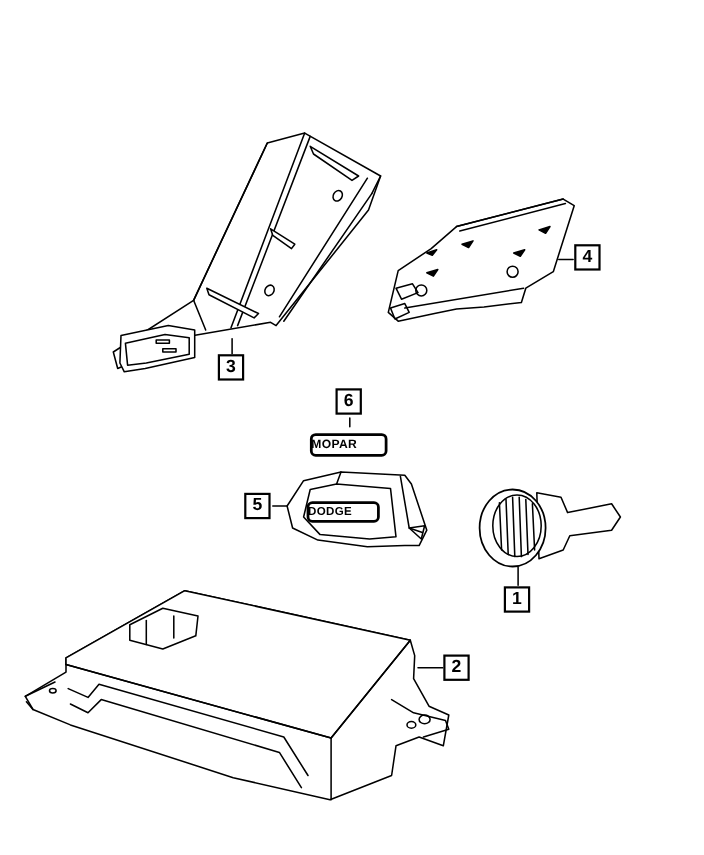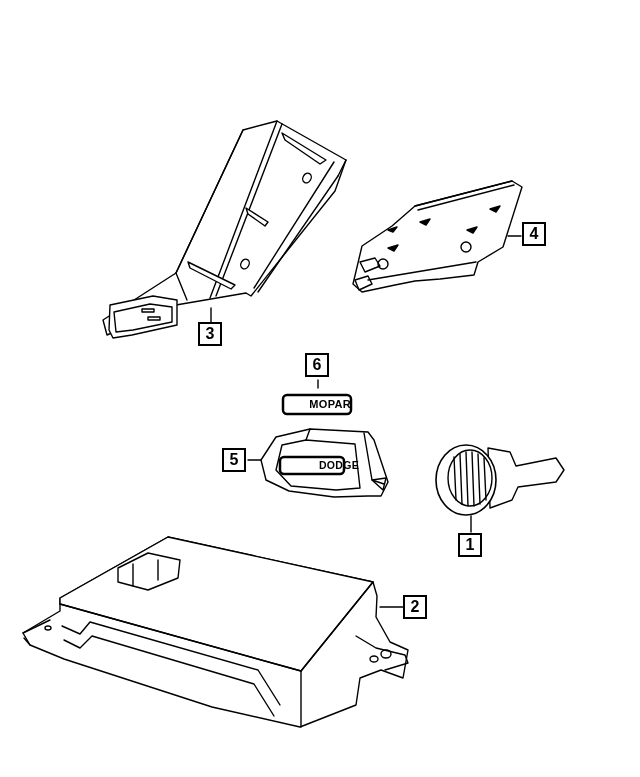--- a/index.html
+++ b/index.html
@@ -1,20 +1,20 @@
 <!DOCTYPE html>
 <html><head>
 <meta charset="utf-8">
 <style>
   html, body { margin:0; padding:0; background:#ffffff; }
   body { width:640px; height:777px; position:relative; overflow:hidden; font-family:"Liberation Sans", sans-serif; }
   #canvas { position:absolute; left:0; top:0; width:640px; height:777px; }
   .callout { position:absolute; width:24px; height:24px; border:2px solid #000; background:#fff; box-sizing:border-box;
              display:flex; align-items:center; justify-content:center; font-weight:bold; font-size:16px; color:#000; }
-  .badge-text { position:absolute; font-weight:bold; color:#000; font-size:11px; letter-spacing:0.3px; text-align:right; }
+  .badge-text { position:absolute; font-weight:bold; color:#000; font-size:11px; letter-spacing:0.3px; text-align:left; }
   .part { position:absolute; left:0; top:0; }
 </style>
 </head>
 <body>
 
 <div id="canvas">
 
   <svg class="part" width="640" height="777" viewBox="0 0 640 777" fill="none" stroke="#000" stroke-width="1.4" stroke-linejoin="round" stroke-linecap="round">
 
     <g>

